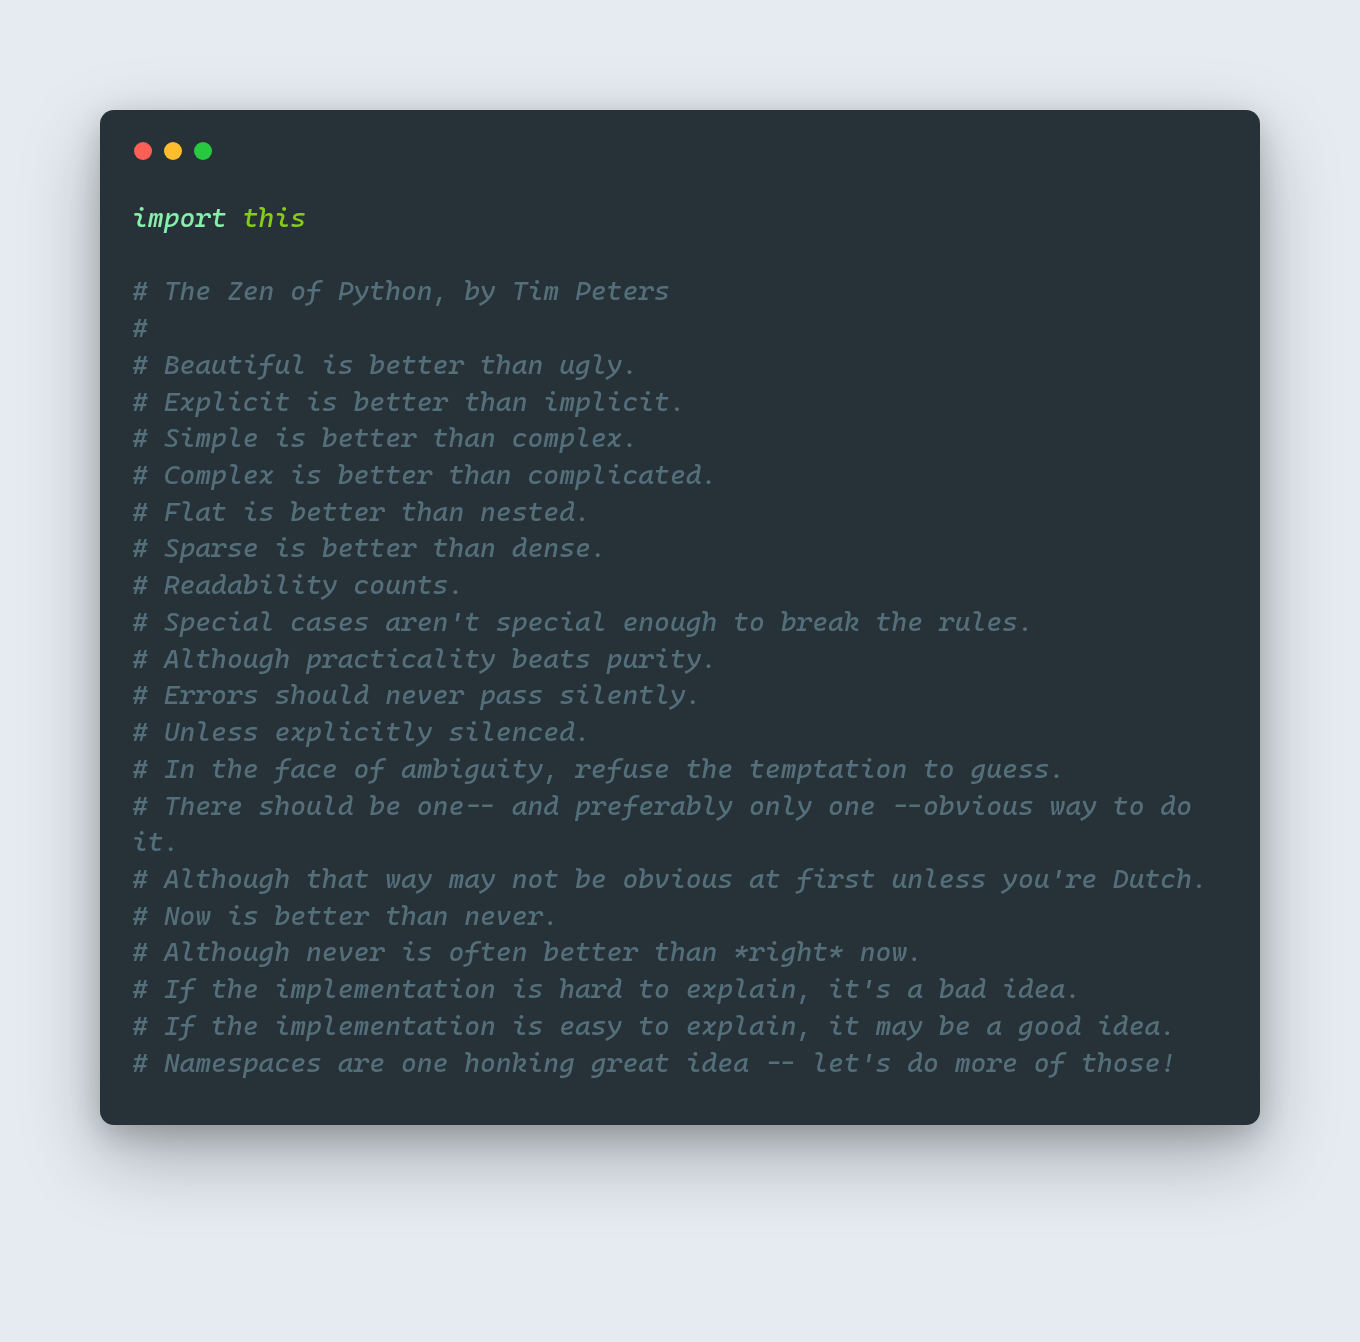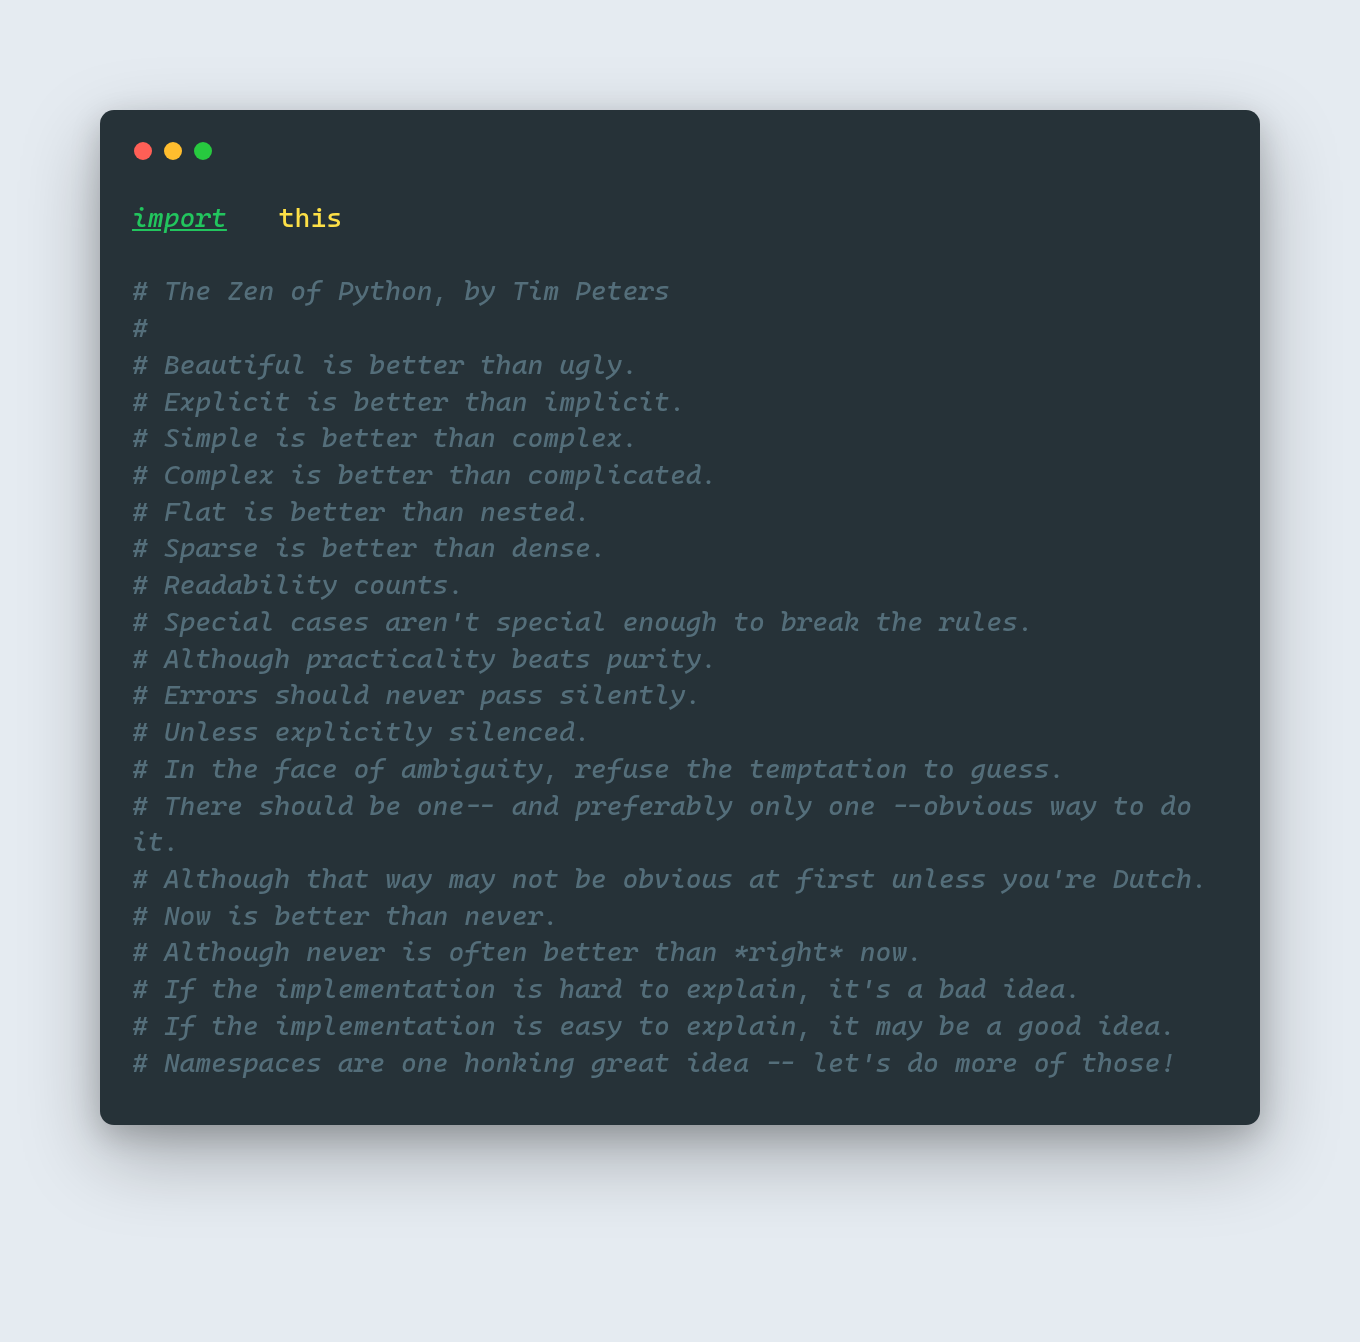--- a/index.html
+++ b/index.html
@@ -40,27 +40,26 @@
     .dot.yellow { background: #ffbd2e; }
     .dot.green { background: #27c93f; }
     .code {
       font-size: 27px;
       line-height: 1.36;
       white-space: pre-wrap;
       word-wrap: break-word;
       color: #8a9ba8;
     }
     .kw-import {
-      color: #22c55e;
+      color: #86efac;
       font-style: italic;
-      text-decoration: underline;
     }
     .kw-module {
-      color: #fde047;
-      margin-left: 36px;
+      color: #84cc16;
+      font-style: italic;
     }
     .comment {
       color: #546e7a;
       font-style: italic;
     }
   </style>
 </head>
 <body>
 
 <div class="window">

